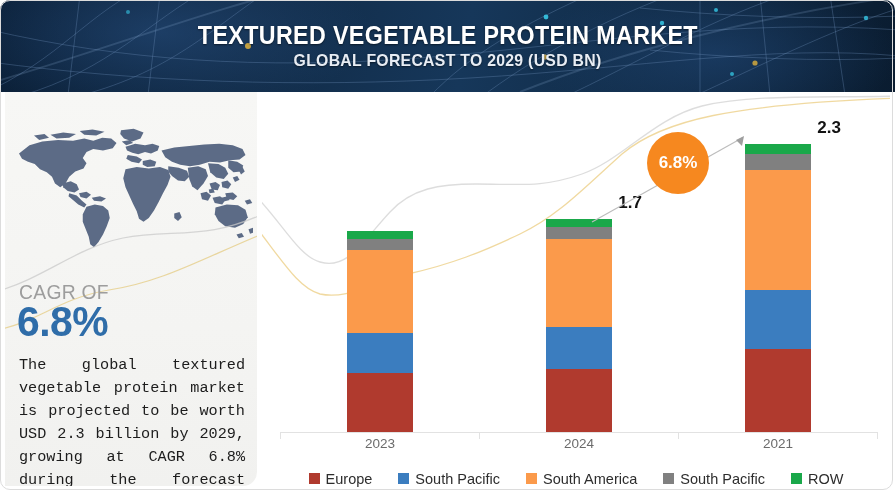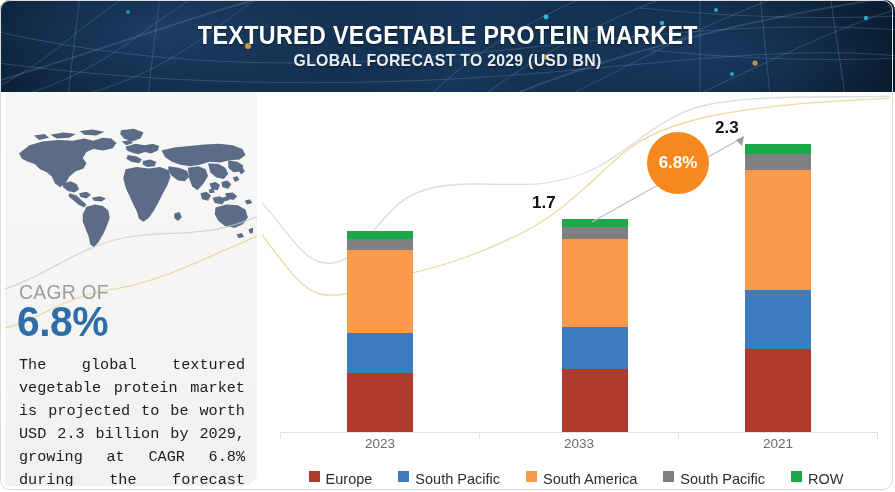--- a/index.html
+++ b/index.html
@@ -42,35 +42,35 @@
   
   .chart-area{position:absolute;left:262px;top:0;width:628px;height:394px;background:#ffffff;}
   .curves-chart{position:absolute;left:0;top:0;width:628px;height:360px;pointer-events:none;}
 
   .plot{position:absolute;left:18px;top:14px;width:598px;height:326px;}
   .axis-line{position:absolute;left:18px;top:340px;width:598px;height:1px;background:#e2e2e2;}
   .tick{position:absolute;top:340px;width:1px;height:7px;background:#e2e2e2;}
   .group{position:absolute;bottom:0;width:66px;height:326px;}
   .bar{position:absolute;bottom:0;left:0;width:100%;}
   .seg{width:100%;display:block;}
-  .bar-label{position:absolute;left:-30px;width:126px;text-align:left;
+  .bar-label{position:absolute;left:-30px;width:126px;text-align:right;
     color:#131313;font-size:17px;font-weight:bold;}
 
   .xlabel{position:absolute;top:344px;width:160px;text-align:center;color:#6b6b6b;font-size:13.5px;}
 
   
   .bubble{position:absolute;width:62px;height:62px;border-radius:50%;
     background:#f6881f;display:flex;align-items:center;justify-content:center;
     color:#ffffff;font-size:17px;font-weight:bold;z-index:6;}
   .pointer{position:absolute;z-index:5;}
 
   
   .legend{position:absolute;left:262px;top:360px;width:628px;height:34px;
     display:flex;align-items:center;justify-content:center;gap:26px;}
-  .lg-item{display:flex;align-items:flex-start;gap:6px;margin-top:19px;}
+  .lg-item{display:flex;align-items:center;gap:6px;margin-top:19px;}
   .lg-swatch{width:11px;height:11px;display:inline-block;}
   .lg-text{color:#2d2d2d;font-size:14.5px;}
 
   .outer-border{position:absolute;left:0;top:0;width:893px;height:490px;
     border:1px solid #dcdcdc;border-radius:10px;pointer-events:none;box-sizing:border-box;}
 </style>
 </head>
 <body>
 
 <div class="page">
@@ -197,21 +197,21 @@
 
       <div class="group" id="g0" style="left:85px;top:14px;">
         <div class="bar" id="bar0" style="height: 201px;">
             <div class="seg" style="height: 7.5375px; background: rgb(26, 168, 74);"></div>
             <div class="seg" style="height: 11.3062px; background: rgb(128, 128, 128);"></div>
             <div class="seg" style="height: 82.9125px; background: rgb(251, 154, 75);"></div>
             <div class="seg" style="height: 40.2px; background: rgb(59, 125, 191);"></div>
             <div class="seg" style="height: 59.0437px; background: rgb(176, 58, 46);"></div>
           </div>
       </div>
-      <div class="group" id="g1" style="left:284px;top:14px;margin-left:16px;">
+      <div class="group" id="g1" style="left:284px;top:14px;">
         <div class="bar-label" id="lbl1" style="bottom: 219px;">1.7</div>
         <div class="bar" id="bar1" style="height: 213px;">
             <div class="seg" style="height: 7.51765px; background: rgb(26, 168, 74);"></div>
             <div class="seg" style="height: 12.5294px; background: rgb(128, 128, 128);"></div>
             <div class="seg" style="height: 87.7059px; background: rgb(251, 154, 75);"></div>
             <div class="seg" style="height: 42.6px; background: rgb(59, 125, 191);"></div>
             <div class="seg" style="height: 62.6471px; background: rgb(176, 58, 46);"></div>
           </div>
       </div>
       <div class="group" id="g2" style="left:483px;top:14px;">
@@ -219,21 +219,21 @@
         <div class="bar" id="bar2" style="height: 288px;">
             <div class="seg" style="height: 10.0174px; background: rgb(26, 168, 74);"></div>
             <div class="seg" style="height: 16.2783px; background: rgb(128, 128, 128);"></div>
             <div class="seg" style="height: 120.209px; background: rgb(251, 154, 75);"></div>
             <div class="seg" style="height: 58.8522px; background: rgb(59, 125, 191);"></div>
             <div class="seg" style="height: 82.6435px; background: rgb(176, 58, 46);"></div>
           </div>
       </div>
 
       <div class="xlabel" style="left:38px;text-align:center;">2023</div>
-      <div class="xlabel" style="left:237px;">2033</div>
+      <div class="xlabel" style="left:237px;">2024</div>
       <div class="xlabel" style="left:436px;">2021</div>
 
       <svg class="pointer" style="left:0;top:0;width:628px;height:360px;" viewBox="0 0 628 360">
         <path d="M330,130 L480,46" fill="none" stroke="#bdbdbd" stroke-width="1.2"></path>
         <path d="M482,44 L474,48 L480,54 Z" fill="#9e9e9e"></path>
       </svg>
 
       <div class="bubble" style="left:385px;top:40px;">6.8%</div>
     </div>
 

